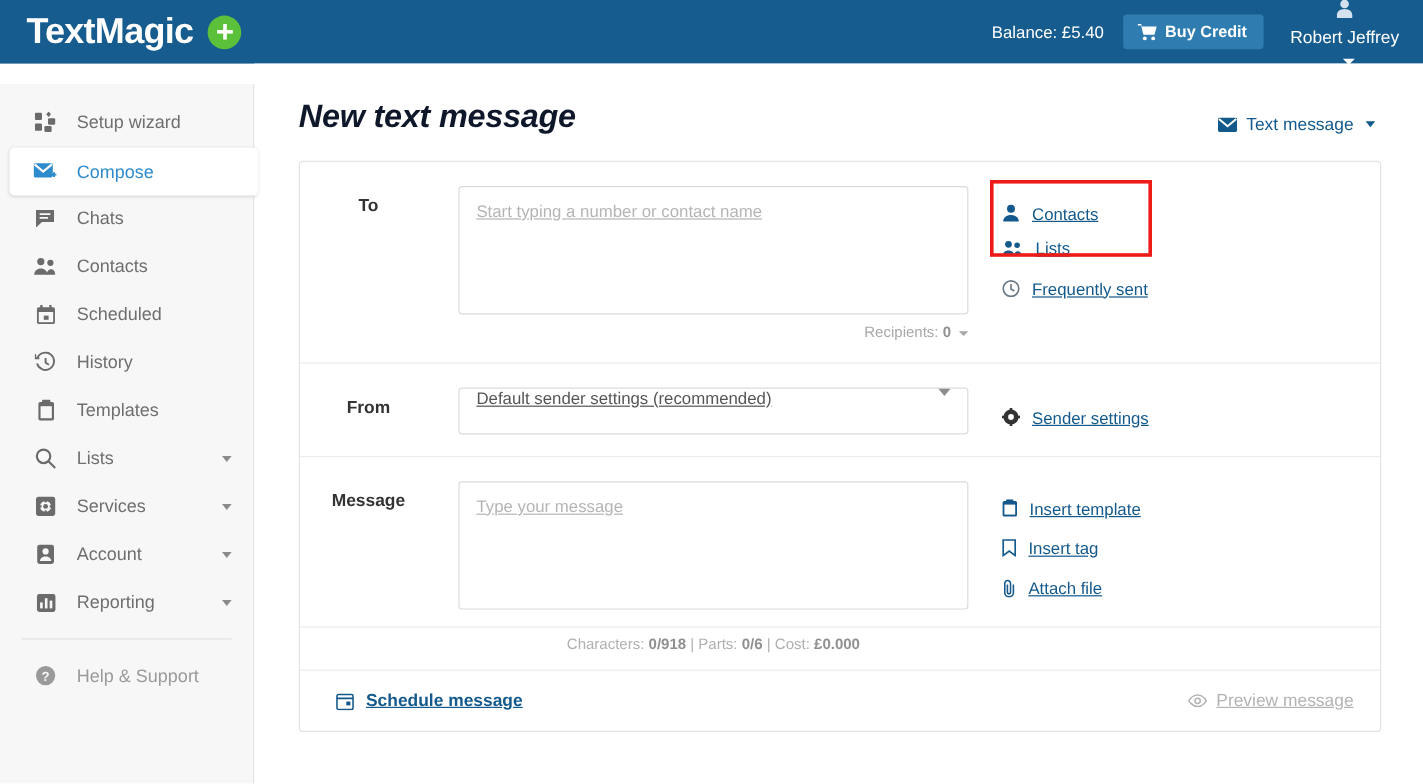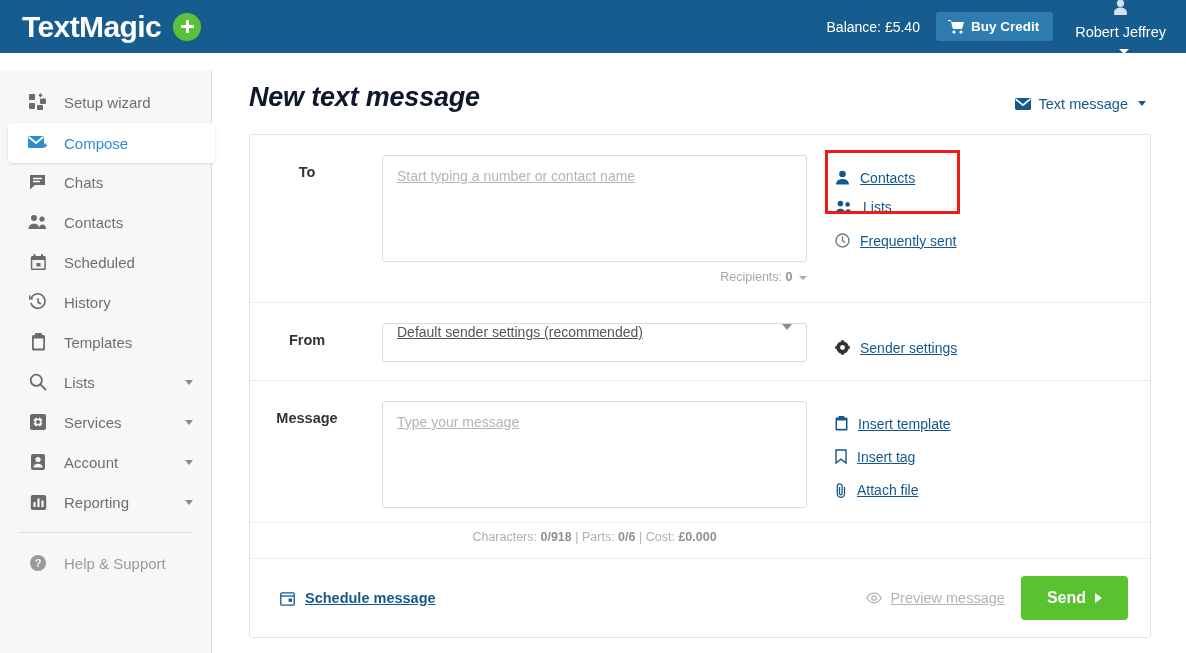--- a/index.html
+++ b/index.html
@@ -709,21 +709,17 @@
       <div class="footer-right">
         <div class="preview-link">
           <span>
             <svg width="16" height="12" viewBox="0 0 16 12" fill="none" stroke="#b3b3b3" stroke-width="1.3">
               <path d="M0.8 6S3.4 1.2 8 1.2 15.2 6 15.2 6 12.6 10.8 8 10.8 0.8 6 0.8 6z"></path>
               <circle cx="8" cy="6" r="2.2"></circle>
             </svg>
           </span>
           <span class="lbl">Preview message</span>
         </div>
-        <button class="send-btn">
-          <span>Send</span>
-          <span class="send-arrow"></span>
-        </button>
       </div>
     </div>
 
   </div>
 </div>
 
 </body></html>

